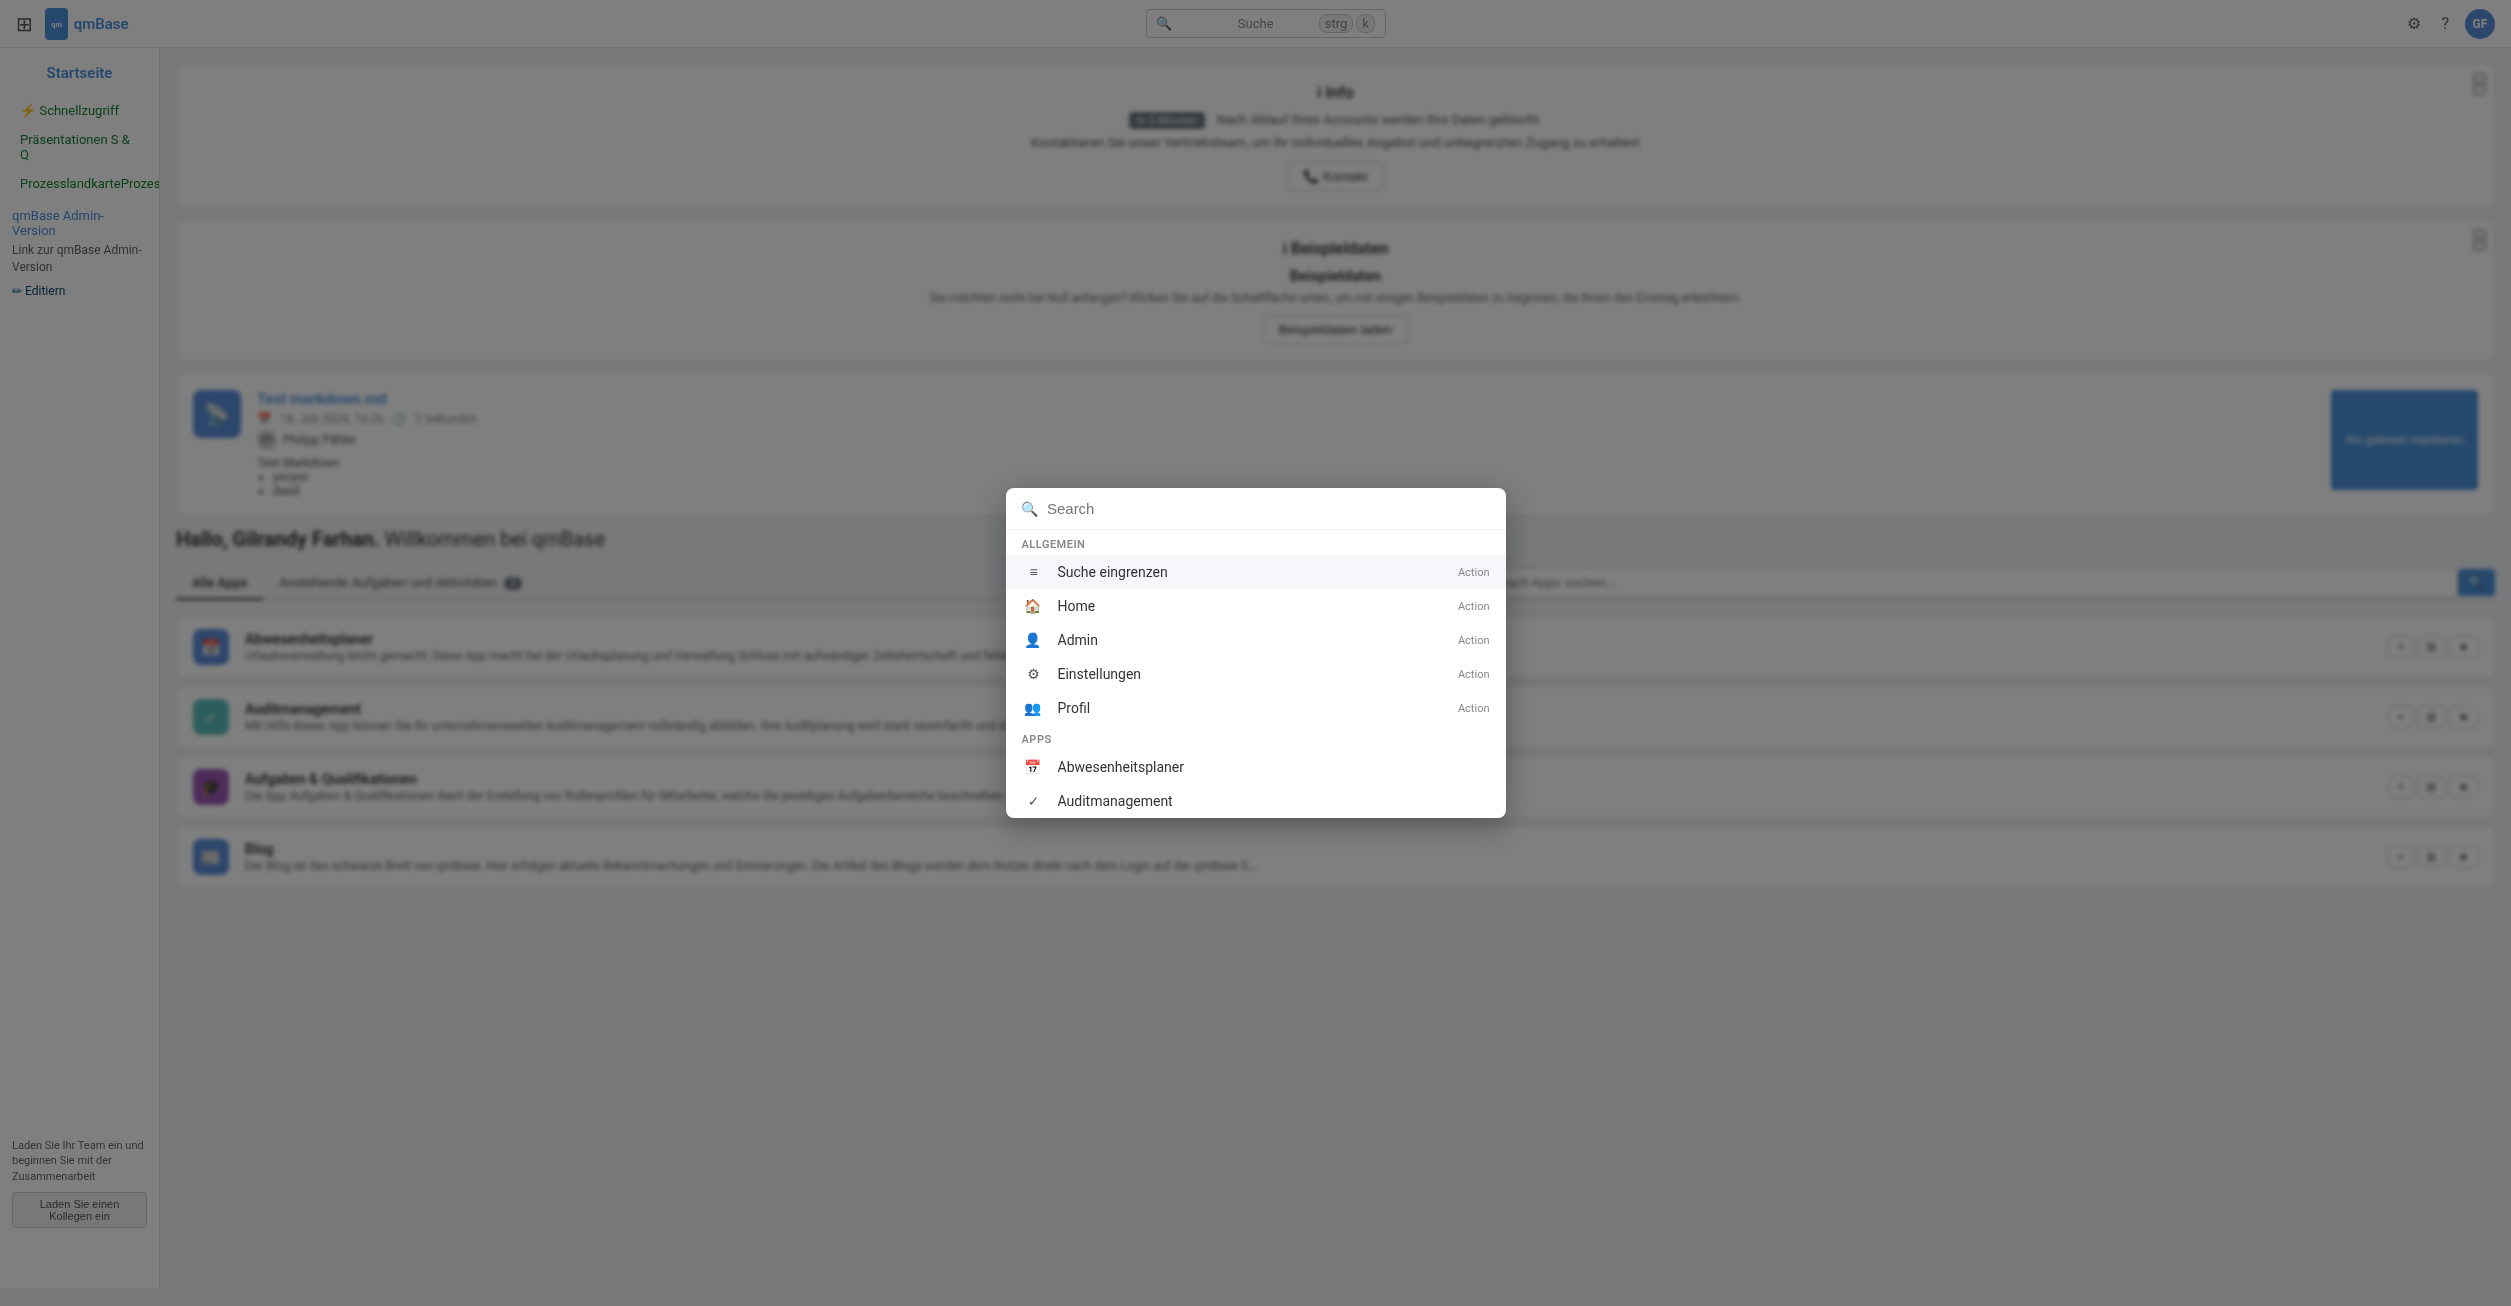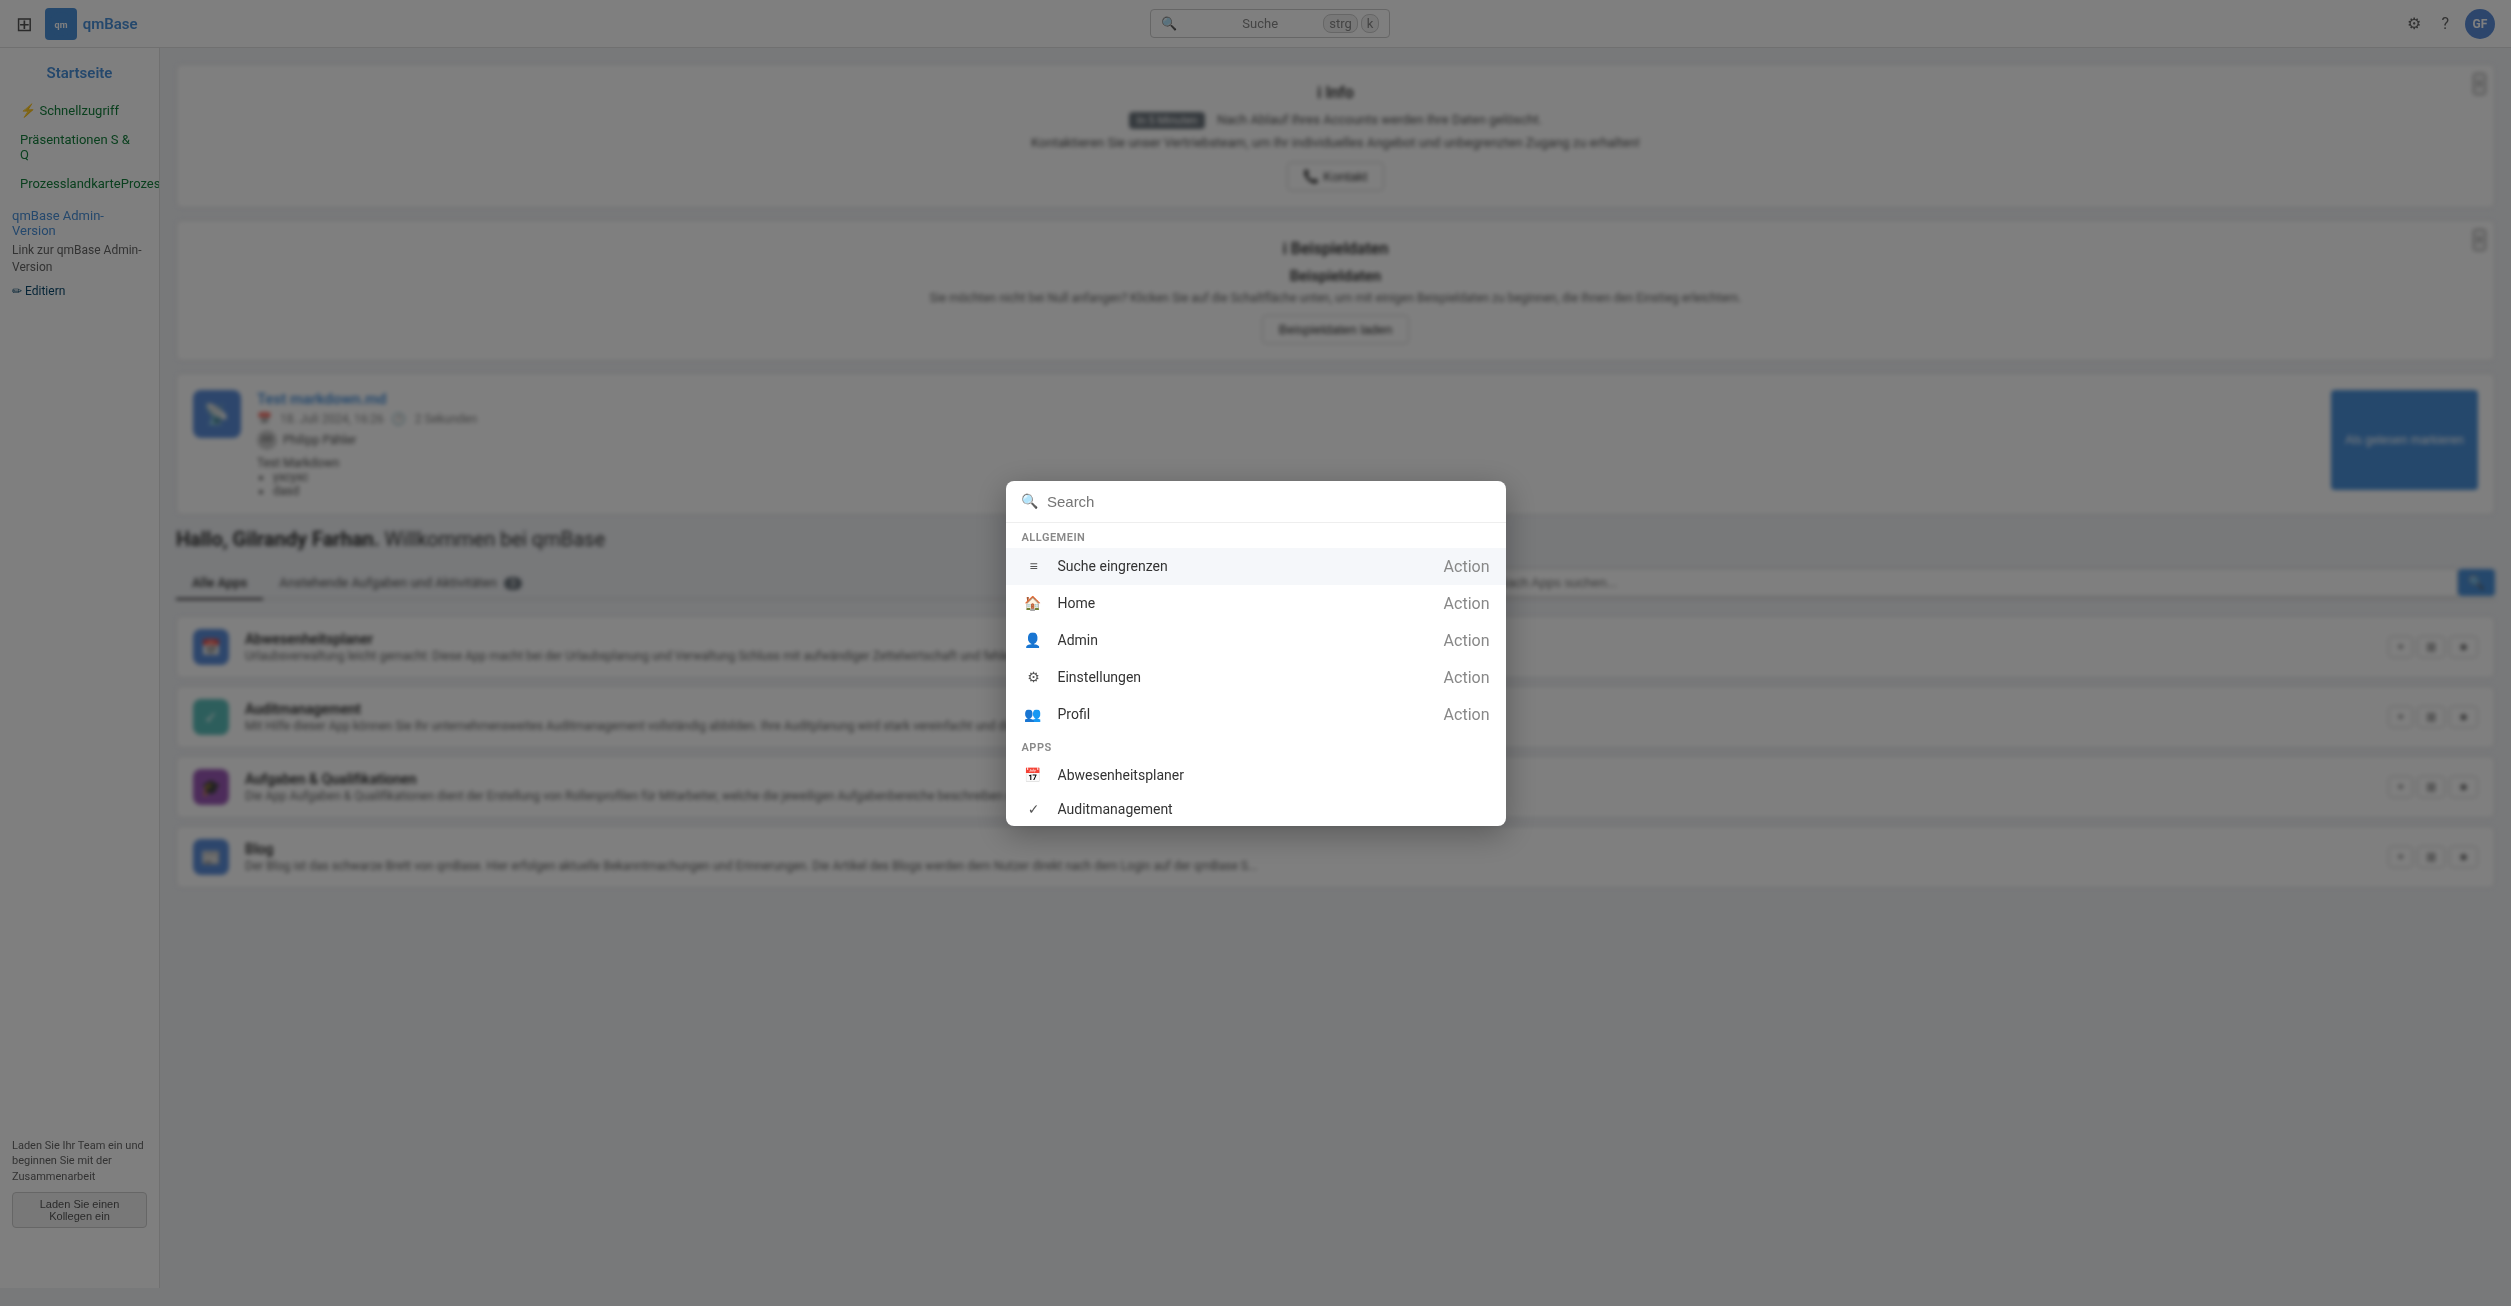--- a/index.html
+++ b/index.html
@@ -11,21 +11,21 @@
       background: #fff; border-bottom: 1px solid #e0e0e0;
       display: flex; align-items: center; justify-content: space-between;
       padding: 0 16px; z-index: 100;
     }
     .navbar-left { display: flex; align-items: center; gap: 12px; }
     .navbar-center { flex: 1; display: flex; justify-content: center; }
     .navbar-right { display: flex; align-items: center; gap: 12px; }
 
     .grid-icon { font-size: 20px; color: #555; cursor: pointer; }
     .brand { display: flex; align-items: center; gap: 6px; }
-    .brand-logo { width: 32px; height: 32px; background: #4a90d9; border-radius: 4px; display: flex; align-items: center; justify-content: center; color: white; font-weight: bold; font-size: 12px; }
+    .brand-logo { width: 23px; height: 32px; background: #4a90d9; border-radius: 4px; display: flex; align-items: center; justify-content: center; color: white; font-weight: bold; font-size: 12px; }
     .brand-name { font-weight: 600; color: #4a90d9; font-size: 15px; }
 
     .search-bar {
       display: flex; align-items: center; background: #fff; border: 1px solid #ccc;
       border-radius: 4px; padding: 4px 10px; gap: 6px; width: 240px; cursor: pointer;
     }
     .search-bar span { color: #888; font-size: 13px; flex: 1; }
     .search-kbd { display: flex; gap: 3px; }
     .kbd { background: #f0f0f0; border: 1px solid #ccc; border-radius: 8px; padding: 1px 5px; font-size: 11px; color: #555; }
 
@@ -137,21 +137,21 @@
     }
     .search-modal-body { overflow-y: auto; flex: 1; }
     .search-section-label { padding: 8px 16px 4px; font-size: 11px; color: #888; font-weight: 600; text-transform: uppercase; letter-spacing: 0.5px; }
     .search-item {
       display: flex; align-items: center; padding: 9px 16px;
       cursor: pointer; gap: 12px;
     }
     .search-item:hover, .search-item.highlighted { background: #f5f7fa; }
     .search-item-icon { width: 24px; text-align: center; color: #555; font-size: 14px; }
     .search-item-label { flex: 1; font-size: 14px; color: #333; }
-    .search-item-action { font-size: 16px; color: #888; }
+    .search-item-action { font-size: 11px; color: #888; }
   </style>
 </head>
 <body>
 
 <nav class="navbar">
   <div class="navbar-left">
     <span class="grid-icon">⊞</span>
     <div class="brand">
       <div class="brand-logo">
         <svg width="28" height="28" viewBox="0 0 28 28">

